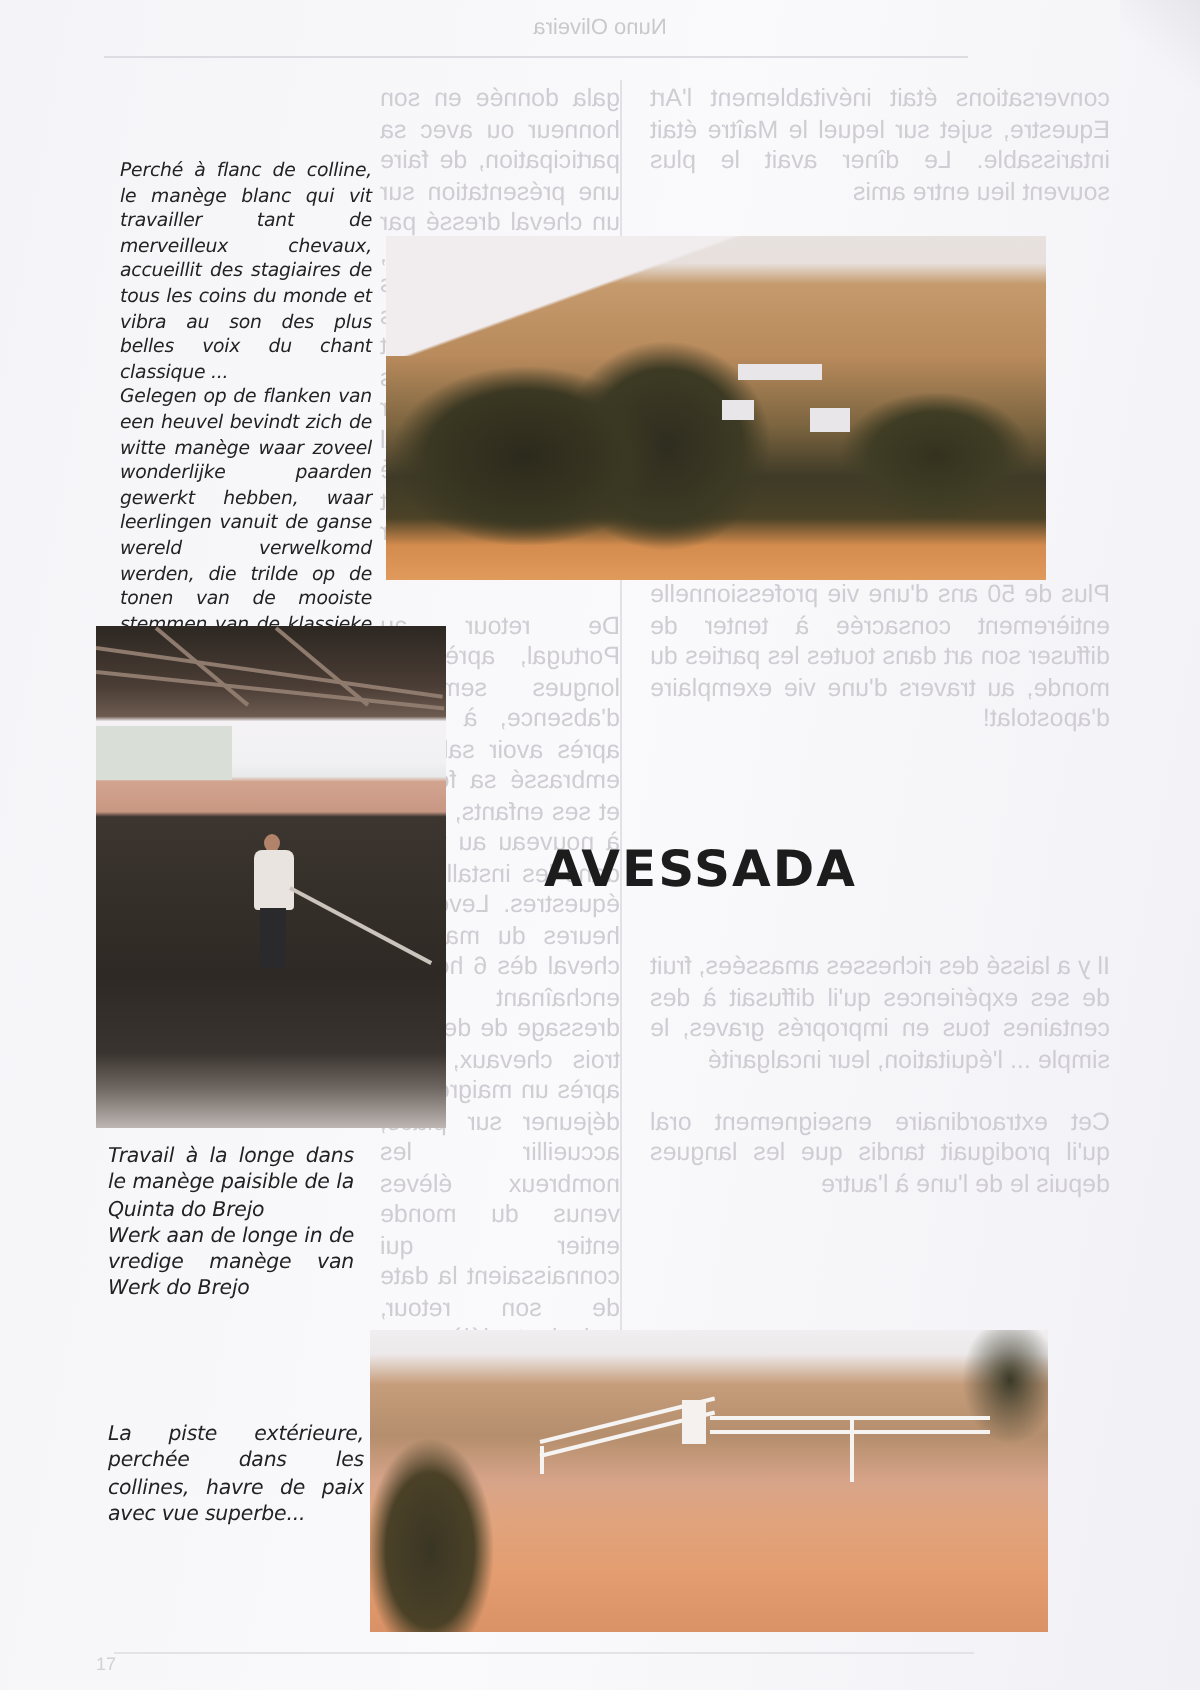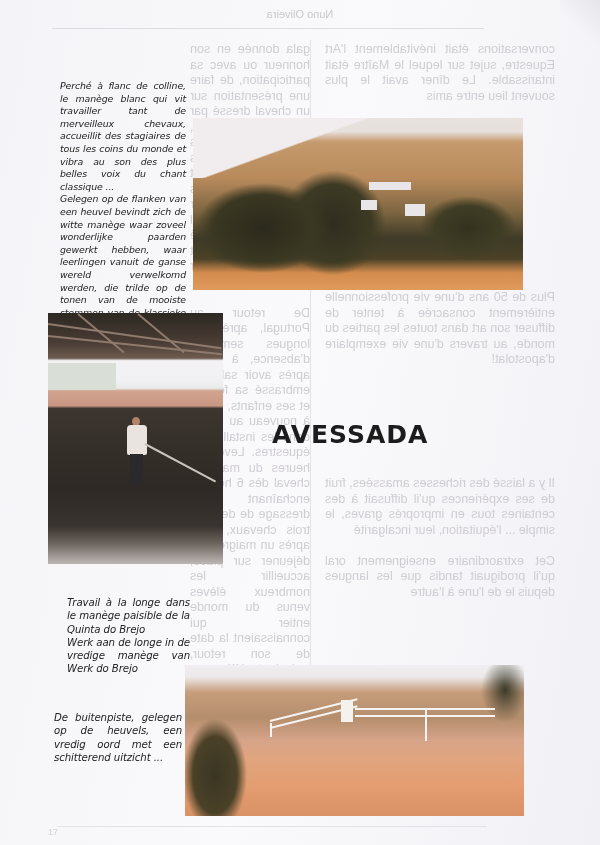--- a/index.html
+++ b/index.html
@@ -160,35 +160,35 @@
   <div class="beam" style="left:0; top:22px; width:175px; transform:rotate(6deg);"></div>
   <div class="beam" style="left:30px; top:0; width:60px; transform:rotate(40deg);"></div>
   <div class="beam" style="left:90px; top:0; width:60px; transform:rotate(40deg);"></div>
   <div class="window"></div>
   <div class="person-head"></div>
   <div class="person-body"></div>
   <div class="person-legs"></div>
   <div class="longe"></div>
 </div>
 
-<div class="caption caption-lg" style="left:67px; top:572px; width:123px;margin-top:24px;">
+<div class="caption caption-lg" style="left:54px; top:572px; width:123px;">
   <p>Travail à la longe dans le manège paisible de la Quinta do Brejo</p>
   <p>Werk aan de longe in de vredige manège van Werk do Brejo</p>
 </div>
 
 <div class="title">AVESSADA</div>
 
 <div class="photo photo-outdoor">
   <div class="fence" style="left:85px; top:55px; width:90px; transform:rotate(-14deg); transform-origin:left center;"></div>
   <div class="fence" style="left:85px; top:62px; width:90px; transform:rotate(-14deg); transform-origin:left center;"></div>
   <div class="fence" style="left:170px; top:43px; width:140px;"></div>
   <div class="fence" style="left:170px; top:50px; width:140px;"></div>
   <div class="post" style="left:85px; top:58px; height:14px;"></div>
   <div class="post" style="left:240px; top:43px; height:33px;"></div>
   <div class="gate"></div>
 </div>
 
 <div class="caption caption-lg" style="left:54px; top:711px; width:128px;">
-  <p>De buitenpiste, gelegen op de heuvels, een vredig oord met een schitterend uitzicht ...</p>
+  <p>La piste extérieure, perchée dans les collines, havre de paix avec vue superbe...</p>
 </div>
 
 <div class="footer-rule"></div>
 <div class="footer-num">17</div>
 
 </body></html>

